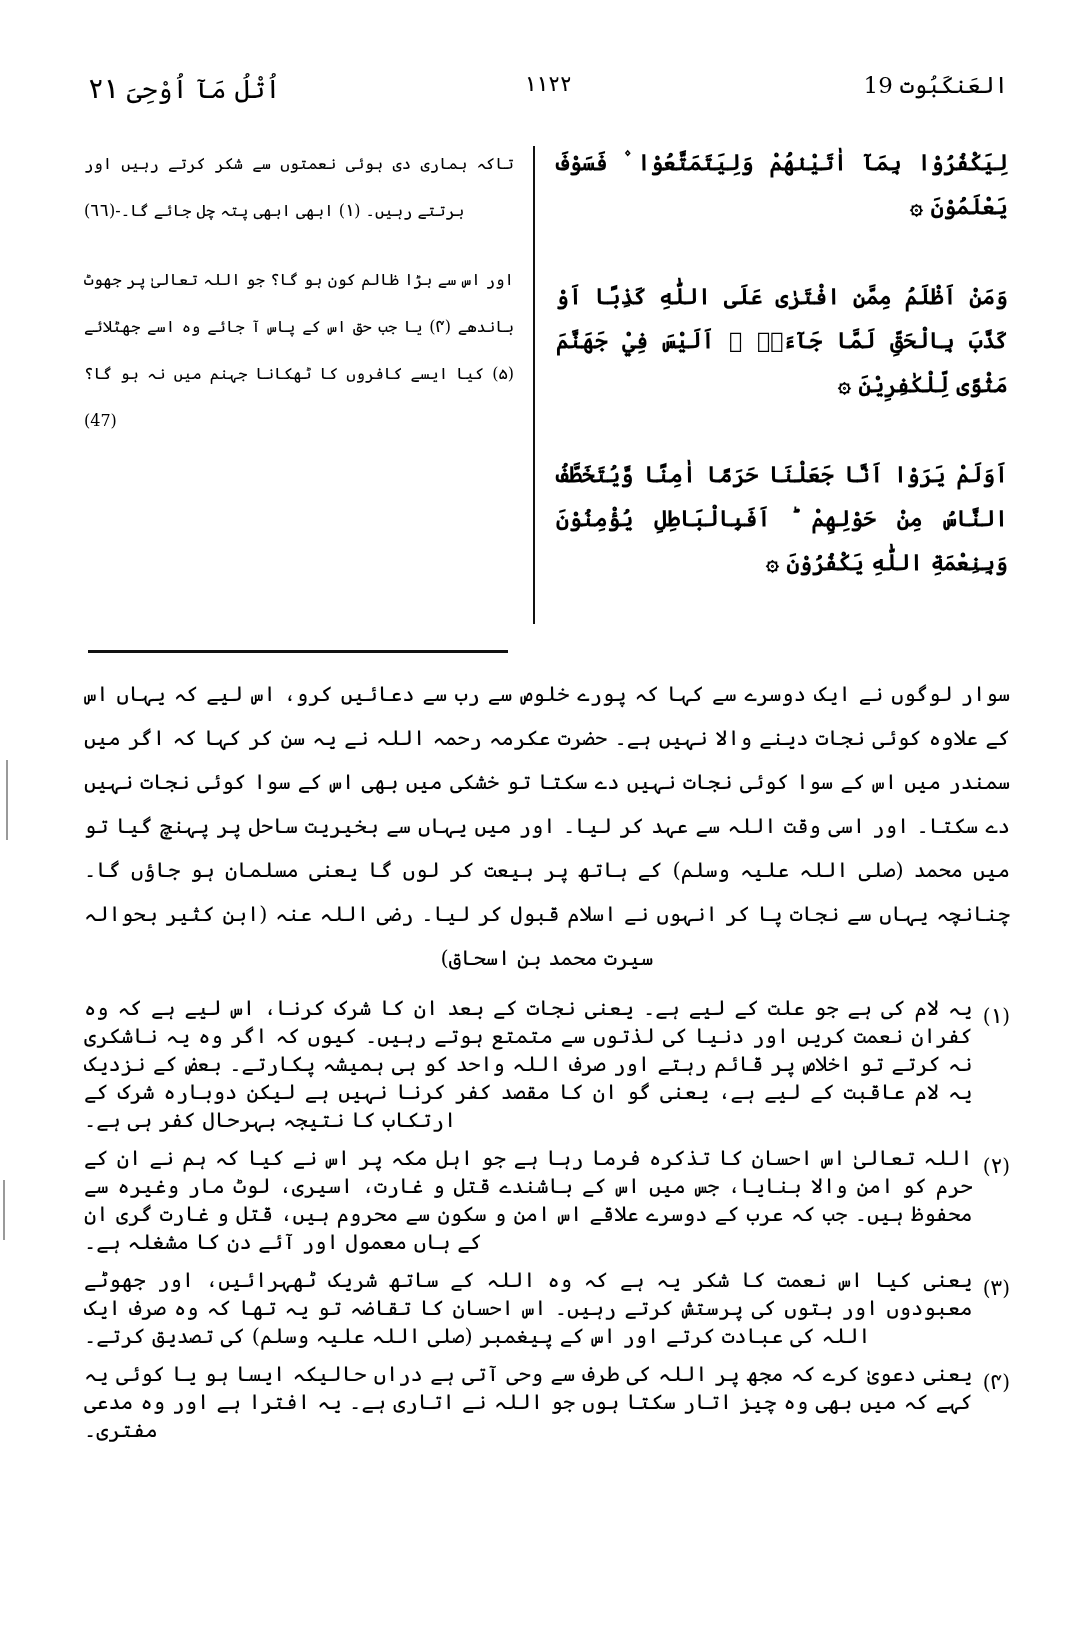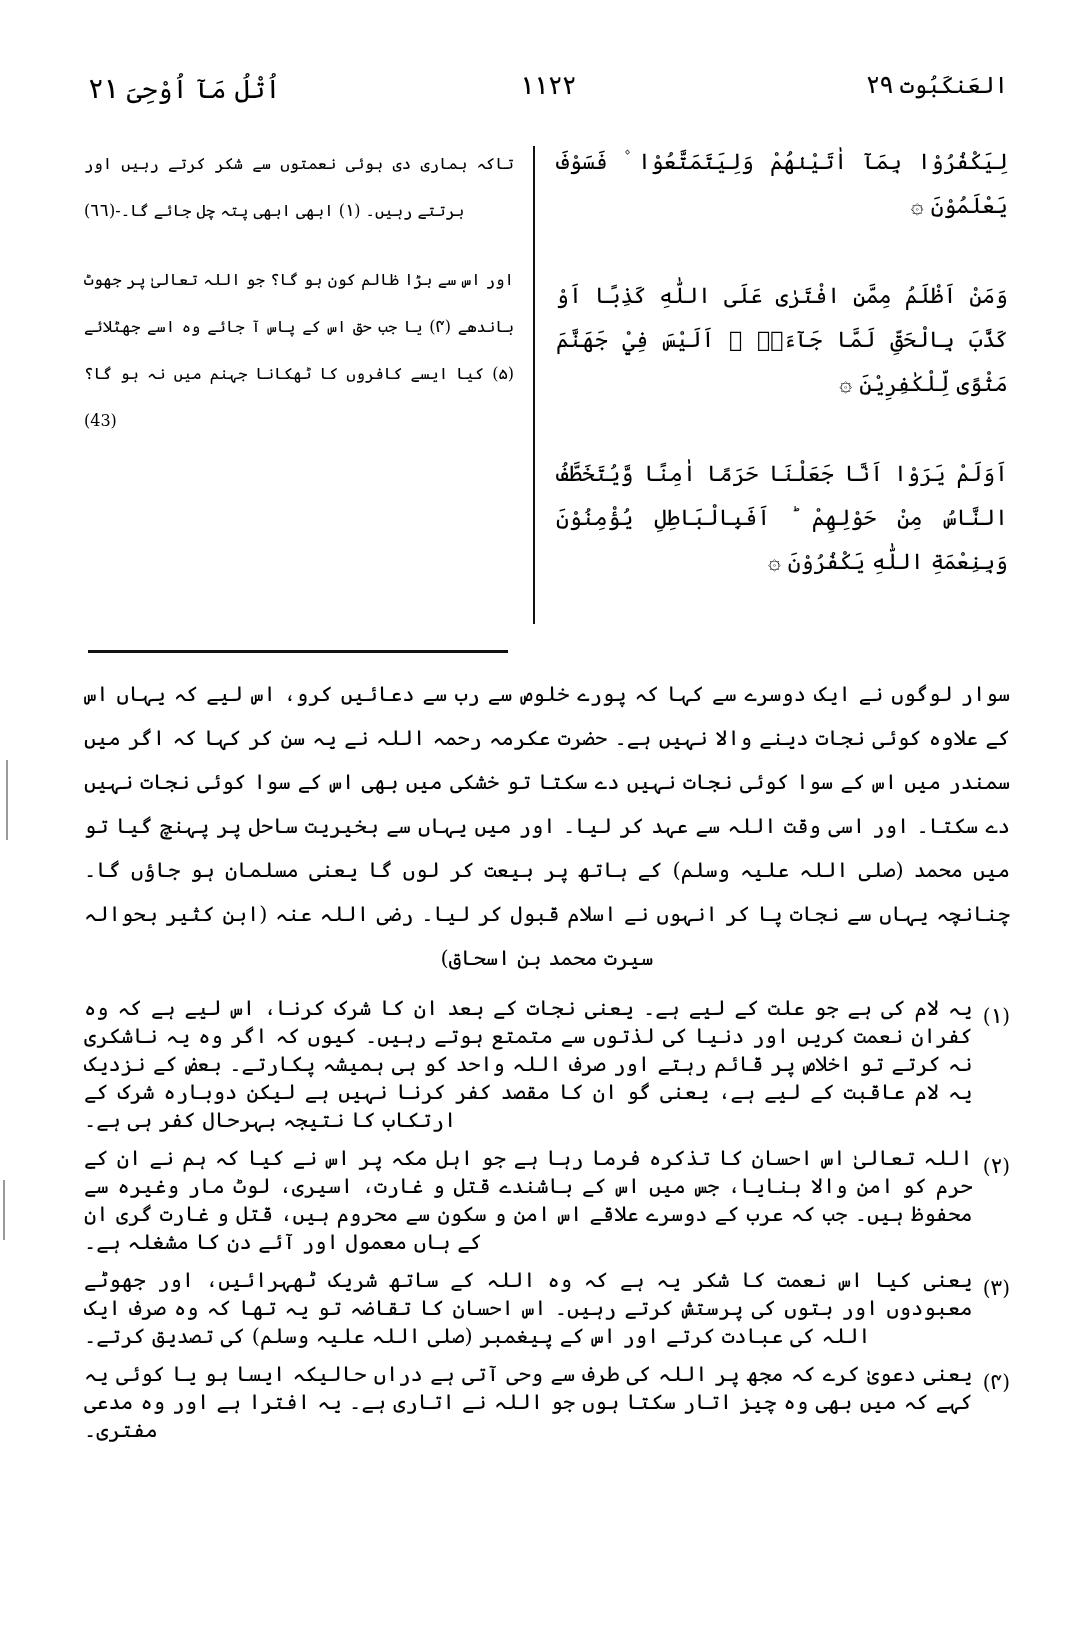--- a/index.html
+++ b/index.html
@@ -44,21 +44,21 @@
   }
   .hdr-left {
     left: 0;
     top: 2px;
     font-size: 26px;
   }
   .hdr-center {
     left: 50%;
     transform: translateX(-50%);
     top: 0;
-    font-size: 24px;
+    font-size: 20px;
     letter-spacing: 2px;
   }
 
   
   .top-block {
     position: absolute;
     top: 140px;
     left: 84px;
     width: 924px;
     height: 490px;
@@ -96,20 +96,21 @@
   }
   .urdu-para.second { margin-bottom: 24px; }
   .arabic-verse {
     font-family: "DejaVu Serif", serif;
     font-size: 22px;
     line-height: 44px;
     text-align: justify;
     text-align-last: right;
     margin: 0 0 46px 0;
     letter-spacing: 0.4px;
+    font-weight: bold;
   }
 
   
   .divider-horiz {
     position: absolute;
     top: 650px;
     left: 88px;
     width: 420px;
     height: 3px;
     background: #111;
@@ -169,31 +170,31 @@
 </style>
 </head>
 <body>
 
 <div class="page">
 
   <div class="edge-mark m1"></div>
   <div class="edge-mark m2"></div>
 
   <div class="header">
-    <div class="hdr-right">العَنكَبُوت ٢٩</div>
+    <div class="hdr-right">العَنكَبُوت 19</div>
     <div class="hdr-center">١١٢٢</div>
     <div class="hdr-left">اُتْلُ مَآ اُوْحِیَ ٢١</div>
   </div>
 
   <div class="top-block">
     <div class="divider-vert"></div>
 
     <div class="col col-urdu">
       <p class="urdu-para">تاکہ ہماری دی ہوئی نعمتوں سے شکر کرتے رہیں اور برتتے رہیں۔ (۱) ابھی ابھی پتہ چل جائے گا۔-(۶۶)</p>
-      <p class="urdu-para">اور اس سے بڑا ظالم کون ہو گا؟ جو اللہ تعالیٰ پر جھوٹ باندھے (۴) یا جب حق اس کے پاس آ جائے وہ اسے جھٹلائے (۵) کیا ایسے کافروں کا ٹھکانا جہنم میں نہ ہو گا؟ (43)</p>
+      <p class="urdu-para">اور اس سے بڑا ظالم کون ہو گا؟ جو اللہ تعالیٰ پر جھوٹ باندھے (۴) یا جب حق اس کے پاس آ جائے وہ اسے جھٹلائے (۵) کیا ایسے کافروں کا ٹھکانا جہنم میں نہ ہو گا؟ (47)</p>
     </div>
 
     <div class="col col-arabic">
       <p class="arabic-verse">لِيَكْفُرُوْا بِمَآ اٰتَيْنٰهُمْ وَلِيَتَمَتَّعُوْا ۫ فَسَوْفَ يَعْلَمُوْنَ ۞</p>
       <p class="arabic-verse">وَمَنْ اَظْلَمُ مِمَّنِ افْتَرٰى عَلَى اللّٰهِ كَذِبًا اَوْ كَذَّبَ بِالْحَقِّ لَمَّا جَآءَهٗ ؕ اَلَيْسَ فِيْ جَهَنَّمَ مَثْوًى لِّلْكٰفِرِيْنَ ۞</p>
       <p class="arabic-verse">اَوَلَمْ يَرَوْا اَنَّا جَعَلْنَا حَرَمًا اٰمِنًا وَّيُتَخَطَّفُ النَّاسُ مِنْ حَوْلِهِمْ ؕ اَفَبِالْبَاطِلِ يُؤْمِنُوْنَ وَبِنِعْمَةِ اللّٰهِ يَكْفُرُوْنَ ۞</p>
     </div>
   </div>
 
   <div class="divider-horiz"></div>

